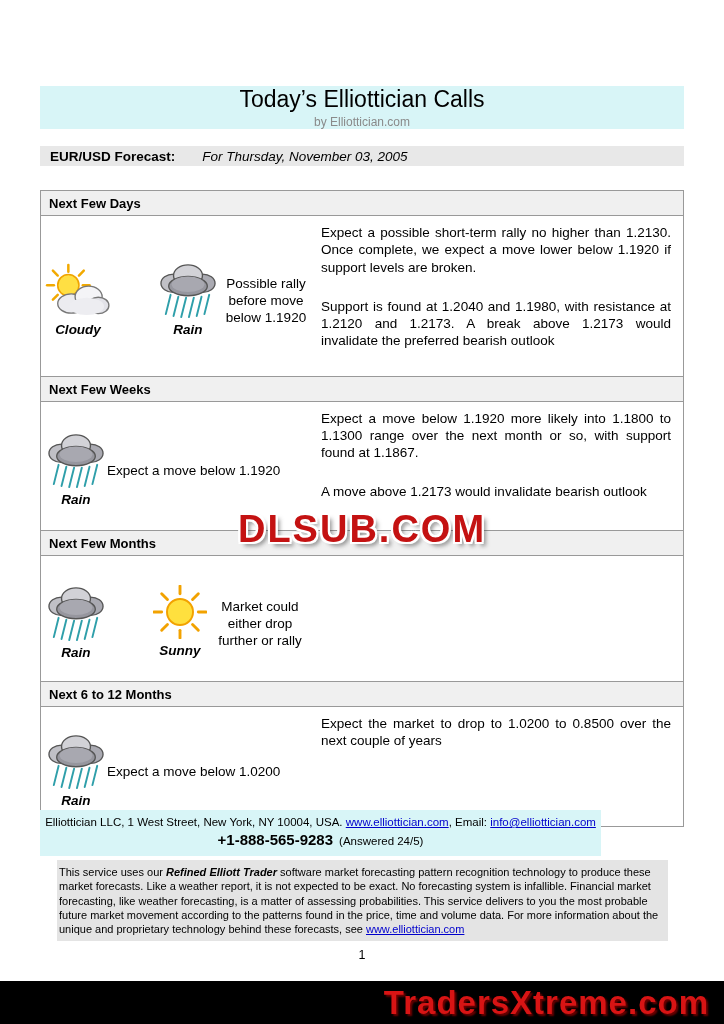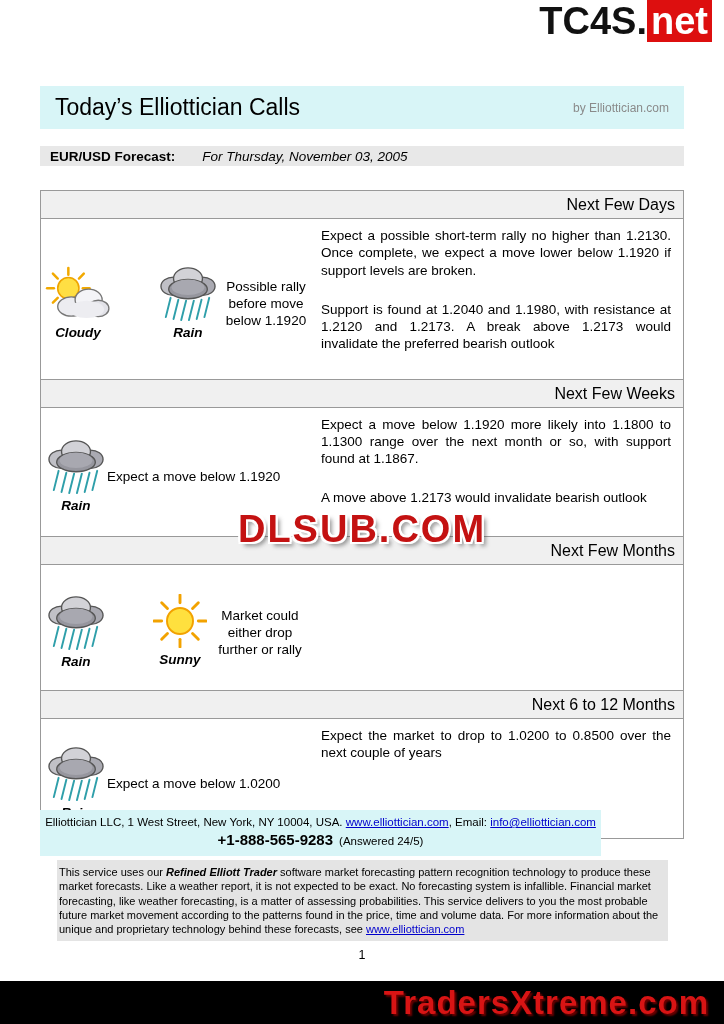--- a/index.html
+++ b/index.html
@@ -14,40 +14,41 @@
   
   .tc4s { position:absolute; top:0px; right:12px; font-size:38px; font-weight:700; letter-spacing:0; }
   .tc4s .stamp-prefix { color:#111; }
   .tc4s .stamp-suffix { background:#dd0f0f; color:#fff; padding:0 4px; }
 
   
   .header-bar {
     position:absolute; left:40px; width:644px; top:86px; height:43px;
     background:#d8f5f7; display:flex; align-items:center; justify-content:space-between;
     padding:0 15px;
+    flex-direction:column;
   }
   .header-title { font-size:23px; color:#000; }
   .header-byline { font-size:12px; color:#8a8a8a; }
 
   
   .forecast-bar {
     position:absolute; left:40px; width:644px; top:146px; height:20px;
     background:#e8e8e8; display:flex; align-items:center; padding-left:10px; font-size:13.5px;
   }
   .forecast-label { font-weight:700; }
   .forecast-date { font-style:italic; margin-left:27px; }
 
   
   .main-box {
     position:absolute; left:40px; width:644px; top:190px;
     border:1px solid #999; background:#fff;
   }
   .section-header {
     background:#f0f0f0; border-top:1px solid #999; border-bottom:1px solid #999;
-    padding:5px 8px 4px 8px; font-weight:400; font-size:16px;text-align:right;
+    padding:5px 8px 4px 8px; font-weight:700; font-size:13px;
   }
   .section:first-child .section-header { border-top:none; }
   .section-content { display:flex; padding:8px 4px 4px 4px; }
   .left-col { flex:0 0 268px; display:flex; flex-direction:row; align-items:center; }
   .icons-row { display:flex; gap:46px; justify-content:center; margin-top:4px; }
   .icon-stack { display:flex; flex-direction:column; align-items:center; }
   .icon-label { font-weight:700; font-style:italic; font-size:13.5px; margin-top:4px; }
   .caption { font-size:13.5px; text-align:center; margin-top:8px; max-width:256px; line-height:1.25; }
   .right-col { flex:1; padding:0 8px 0 8px; font-size:13.5px; }
   .right-col p { margin:0 0 22px 0; text-align:justify; line-height:1.28; }
@@ -90,21 +91,20 @@
   .banner-text {
     color:#d81414; font-size:33px; font-weight:700; letter-spacing:1px;
     text-shadow: 2px 2px 2px #6d0000;
   }
 </style>
 </head>
 <body>
 
 <div class="page">
 
-  <div class="tc4s"><span class="stamp-prefix">TC4S.</span><span class="stamp-suffix">net</span></div>
 
   <div class="header-bar">
     <div class="header-title">Today’s Elliottician Calls</div>
     <div class="header-byline">by Elliottician.com</div>
   </div>
 
   <div class="forecast-bar">
     <span class="forecast-label">EUR/USD Forecast:</span>
     <span class="forecast-date">For Thursday, November 03, 2005</span>
   </div>

